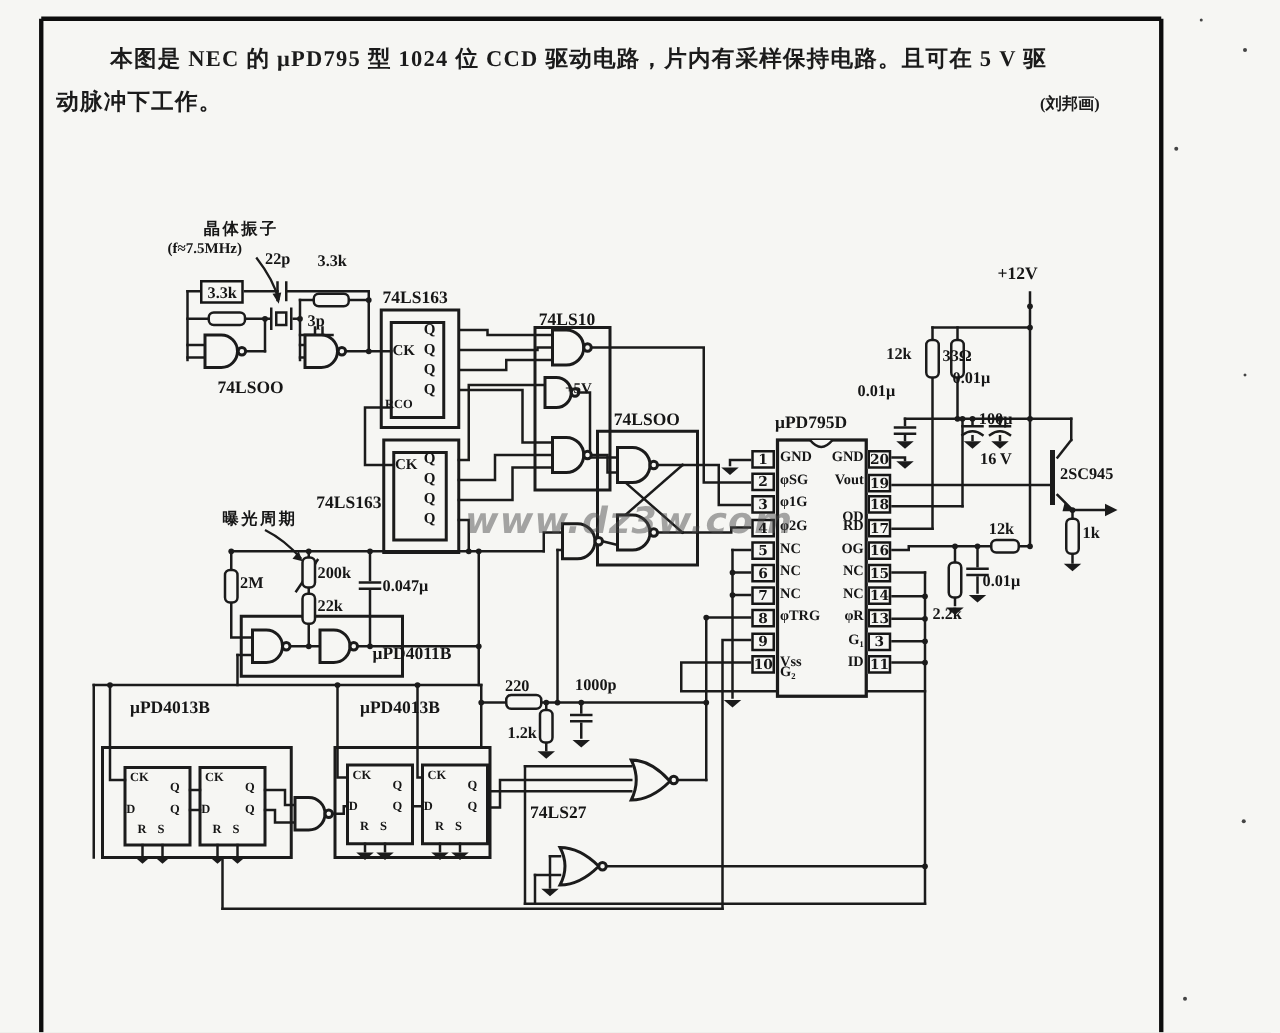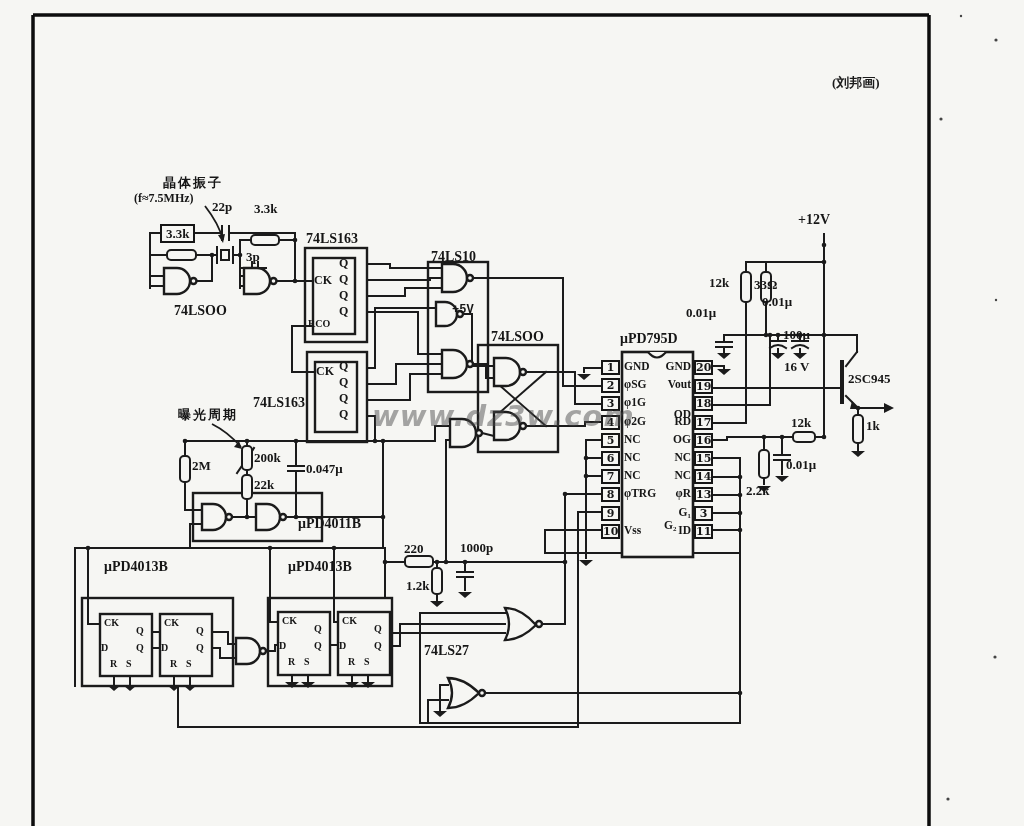--- a/index.html
+++ b/index.html
@@ -342,35 +342,39 @@
     <g fill="#444" stroke="none">
       <circle cx="996" cy="40" r="1.6"></circle>
         <circle cx="941" cy="119" r="1.6"></circle>
       <circle cx="996" cy="300" r="1.2"></circle>
         <circle cx="995" cy="657" r="1.6"></circle>
       <circle cx="948" cy="799" r="1.6"></circle>
         <circle cx="961" cy="16" r="1.2"></circle>
     </g>
   </svg>
 
+  <div id="hdr">
+    <div id="hdr-line1">本图是 NEC 的 μPD795 型 1024 位 CCD 驱动电路，片内有采样保持电路。且可在 5 V 驱</div>
+    <div id="hdr-line2">动脉冲下工作。</div>
+  </div>
   <div id="credit">(刘邦画)</div>
 
   <div id="wm-gray">www.dz3w.com</div>
 
   <div id="labels">
       <span class="lbl cjk" style="left: 163px; top: 176px; font-size: 13px;">晶体振子</span>
       <span class="lbl " style="left: 134px; top: 192px; font-size: 12px;">(f≈7.5MHz)</span>
       <span class="lbl " style="left: 212px; top: 200px; font-size: 13px;">22p</span>
       <span class="lbl " style="left: 254px; top: 202px; font-size: 13px;">3.3k</span>
       <span class="lbl boxed" style="left: 160px; top: 224px; font-size: 13px;">3.3k</span>
       <span class="lbl " style="left: 246px; top: 250px; font-size: 13px;">3p</span>
       <span class="lbl " style="left: 174px; top: 304px; font-size: 14px;">74LSOO</span>
       <span class="lbl " style="left: 306px; top: 232px; font-size: 14px;">74LS163</span>
       <span class="lbl " style="left: 431px; top: 250px; font-size: 14px;">74LS10</span>
-      <span class="lbl " style="left: 452px; top: 304px; font-size: 12px; font-family: Liberation Mono, monospace;">+5V</span>
+      <span class="lbl " style="left: 452px; top: 304px; font-size: 12px;">+5V</span>
       <span class="lbl " style="left: 491px; top: 330px; font-size: 14px;">74LSOO</span>
       <span class="lbl " style="left: 253px; top: 396px; font-size: 14px;">74LS163</span>
       <span class="lbl cjk" style="left: 178px; top: 408px; font-size: 13px;">曝光周期</span>
       <span class="lbl " style="left: 192px; top: 459px; font-size: 13px;">2M</span>
       <span class="lbl " style="left: 254px; top: 451px; font-size: 13px;">200k</span>
       <span class="lbl " style="left: 254px; top: 478px; font-size: 13px;">22k</span>
       <span class="lbl " style="left: 306px; top: 462px; font-size: 13px;">0.047μ</span>
       <span class="lbl " style="left: 298px; top: 517px; font-size: 14px;">μPD4011B</span>
       <span class="lbl " style="left: 104px; top: 560px; font-size: 14px;">μPD4013B</span>
       <span class="lbl " style="left: 288px; top: 560px; font-size: 14px;">μPD4013B</span>
@@ -436,21 +440,21 @@
       <span class="lbl pname" style="left: 624px; top: 415.6px;">φ2G</span>
       <span class="lbl pin" style="left: 601px; top: 432.8px;">5</span>
       <span class="lbl pname" style="left: 624px; top: 433.8px;">NC</span>
       <span class="lbl pin" style="left: 601px; top: 451px;">6</span>
       <span class="lbl pname" style="left: 624px; top: 452px;">NC</span>
       <span class="lbl pin" style="left: 601px; top: 469.2px;">7</span>
       <span class="lbl pname" style="left: 624px; top: 470.2px;">NC</span>
       <span class="lbl pin" style="left: 601px; top: 487.4px;">8</span>
       <span class="lbl pname" style="left: 624px; top: 488.4px;">φTRG</span>
       <span class="lbl pin" style="left: 601px; top: 505.6px;">9</span>
-      <span class="lbl pname" style="left: 624px; top: 520px; margin-left: 40px;">G₂</span>
+      <span class="lbl pname" style="left: 624px; top: 533px;">G₂</span>
       <span class="lbl pin" style="left: 601px; top: 523.8px;">10</span>
       <span class="lbl pname" style="left: 624px; top: 524.8px;">Vss</span>
       <span class="lbl pin" style="left: 694px; top: 360px;">20</span>
       <span class="lbl pname r" style="left: 691px; top: 361px;">GND</span>
       <span class="lbl pin" style="left: 694px; top: 379px;">19</span>
       <span class="lbl pname r" style="left: 691px; top: 379.2px;">Vout</span>
       <span class="lbl pin" style="left: 694px; top: 396.4px;">18</span>
       <span class="lbl pname r" style="left: 691px; top: 397.4px; margin-top: 12px;">OD</span>
       <span class="lbl pin" style="left: 694px; top: 414.6px;">17</span>
       <span class="lbl pname r" style="left: 691px; top: 415.6px;">RD</span>

